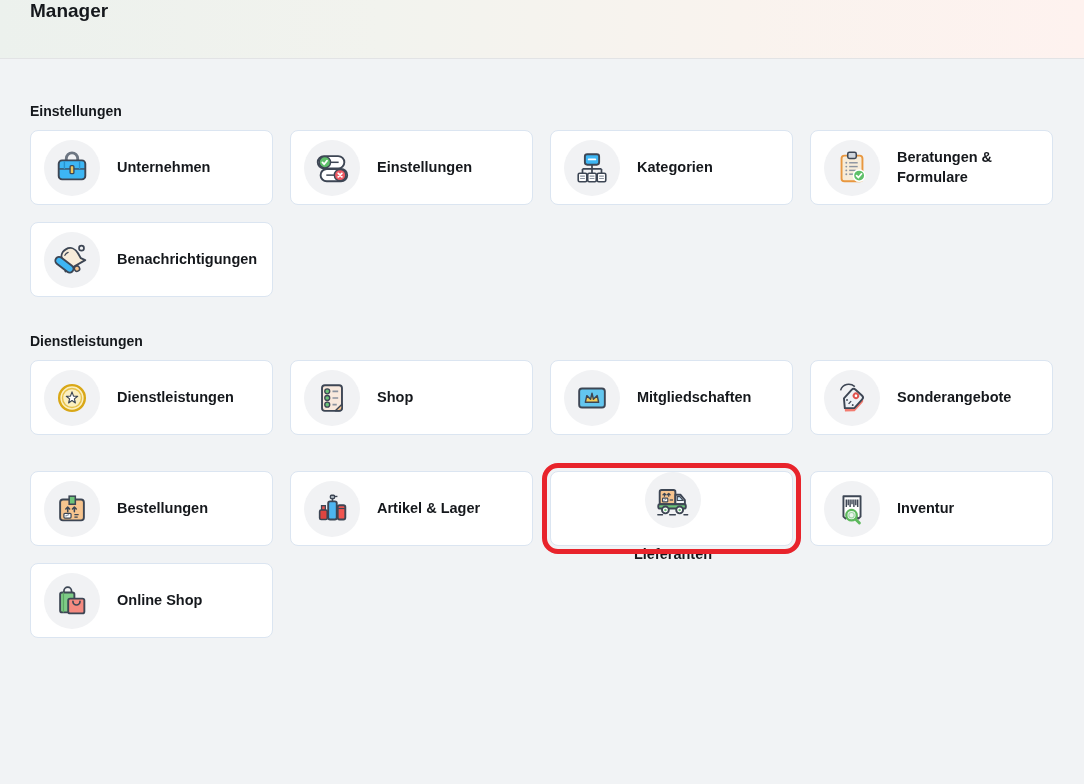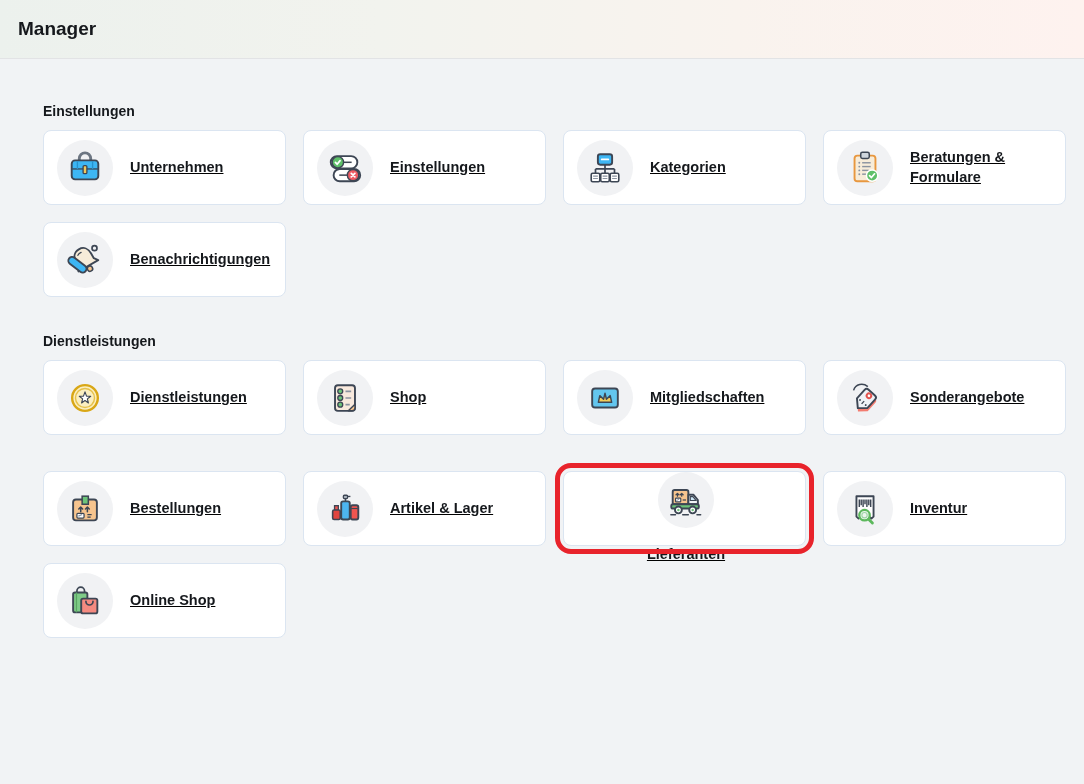--- a/index.html
+++ b/index.html
@@ -4,31 +4,31 @@
 <style>
   html,body{margin:0;padding:0;}
   body{
     width:1084px;height:784px;
     font-family:"Liberation Sans",sans-serif;
     background:#f1f3f5;
     overflow:hidden;
   }
   .header{
     height:59px;box-sizing:border-box;
-    display:flex;align-items:center;
-    padding:0 18px;
+    display:flex;align-items:flex-start;
+    padding:0 30px;
     background:linear-gradient(90deg,#ecf1ed 0%,#f2f3ee 35%,#f9f3ee 68%,#fef2ef 100%);
     border-bottom:1px solid #e2e3e5;
   }
   .header h1{font-size:19px;font-weight:600;color:#15181c;margin:0;}
-  .content{padding:44px 30px 28px;margin-left:13px;}
+  .content{padding:44px 30px 28px;}
   .section{margin-bottom:36px;}
   .section:last-child{margin-bottom:0;}
   .section-label{font-size:14px;font-weight:700;color:#15181c;margin:0 0 11px;}
-  .grid{display:grid;grid-template-columns:repeat(4,243px);gap:17px;text-decoration:underline;}
+  .grid{display:grid;grid-template-columns:repeat(4,243px);gap:17px;}
   .card{
     box-sizing:border-box;height:75px;
     background:#ffffff;border:1px solid #dbe5f1;border-radius:8px;
     display:flex;align-items:center;gap:17px;
     padding:0 10px 0 13px;cursor:pointer;
   }
   .card.highlighted{outline:5px solid #e8232b;outline-offset:3px;flex-direction:column;}
   .icon-circle{
     width:56px;height:56px;border-radius:50%;
     background:#f1f2f4;flex-shrink:0;

